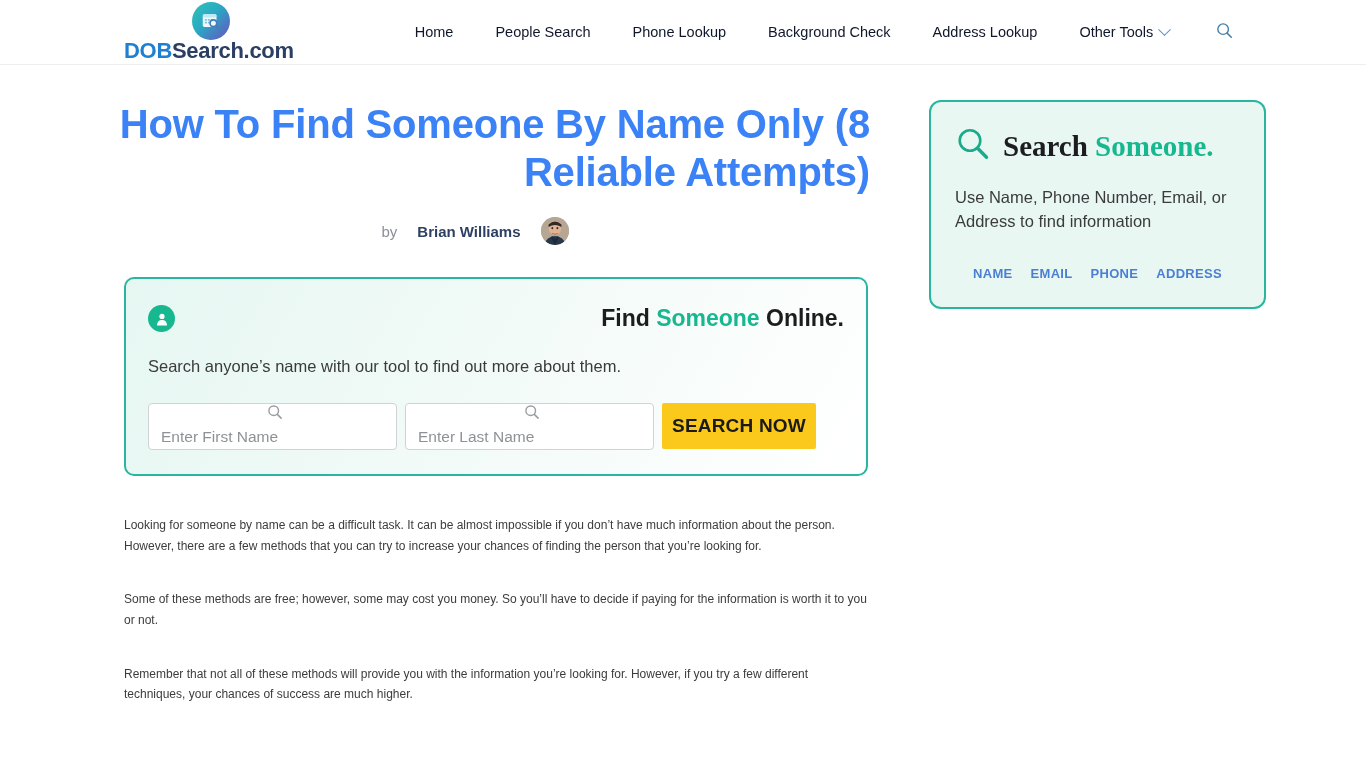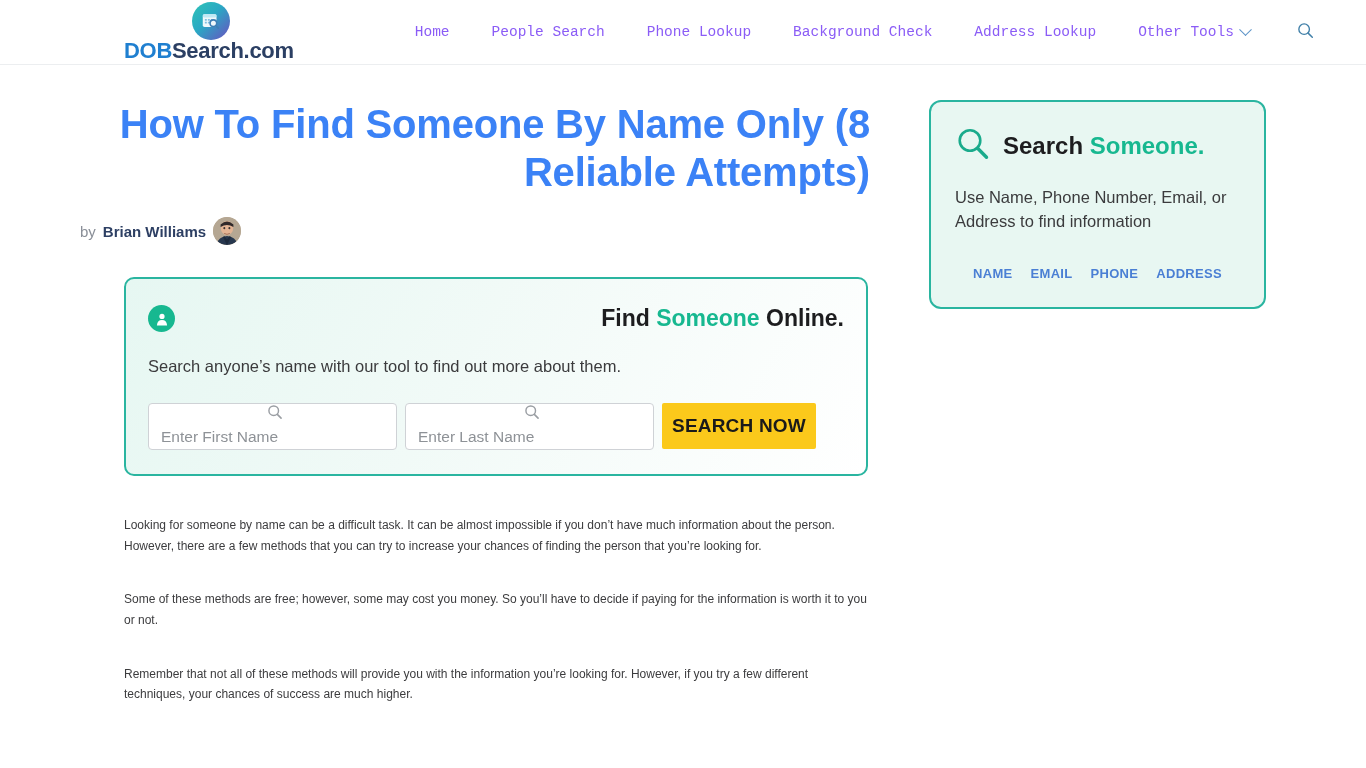--- a/index.html
+++ b/index.html
@@ -58,30 +58,29 @@
   .brand-com { color: #2b3f63; }
 
   .main-nav {
     display: flex;
     align-items: center;
     margin-left: 100px;
     gap: 0px;
   }
 
   .nav-link {
-    color: #8b5cf6;
+    color: #0f172a;
     font-size: 14.5px;
     text-decoration: none;
     padding: 0 21px;
     white-space: nowrap;
     display: inline-flex;
     align-items: center;
     gap: 7px;
     line-height: 1;
-    font-family: Liberation Mono, monospace;
   }
 
   .chevron-down {
     display: inline-block;
     width: 9px;
     height: 9px;
     border-right: 1.6px solid #5e94c8;
     border-bottom: 1.6px solid #5e94c8;
     transform: rotate(45deg) translate(-2px, -2px);
   }
@@ -122,22 +121,22 @@
     font-weight: bold;
     line-height: 1.2;
     text-align: right;
     margin-top: 35px;
     letter-spacing: -0.2px;
   }
 
   .byline {
     display: flex;
     align-items: center;
-    justify-content: flex-start;
-    gap: 7px;
+    justify-content: center;
+    gap: 20px;
     margin-top: 21px;
     font-size: 15px;
   }
   .byline-by { color: #8a8f98; }
   .byline-author { color: #2d3f63; font-weight: bold; }
   .avatar {
     width: 28px;
     height: 28px;
     border-radius: 50%;
     overflow: hidden;
@@ -253,24 +252,25 @@
     padding: 24px 24px 26px 24px;
   }
 
   .search-card-head {
     display: flex;
     align-items: center;
     gap: 12px;
   }
   .search-card-head .glass { flex: none; }
   .search-card-title {
-    font-size: 24px;
+    font-size: 29px;
     font-weight: bold;
     color: #1d1d1f;
     line-height: 1;
+    font-family: Liberation Serif, serif;
   }
 
   .search-card-desc {
     margin-top: 20px;
     font-size: 16.5px;
     line-height: 1.45;
     color: #3b3b3d;
   }
 
   .search-card-tabs {

